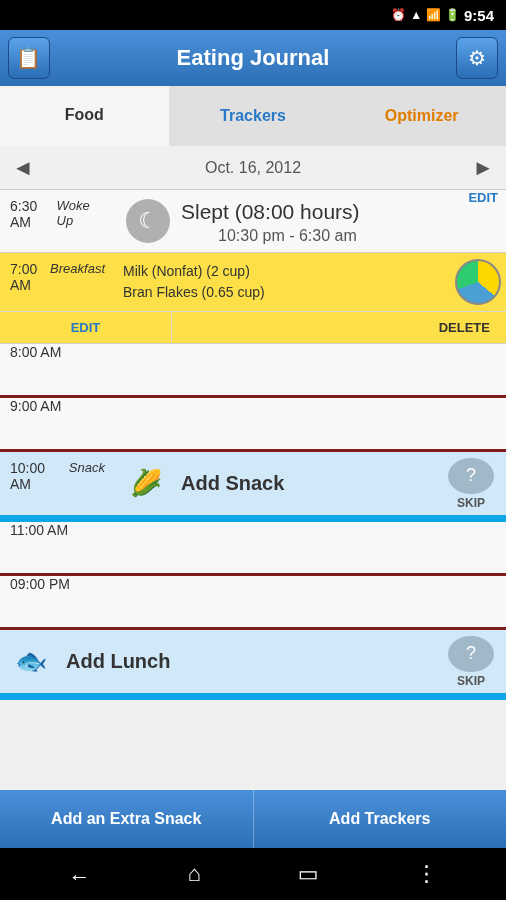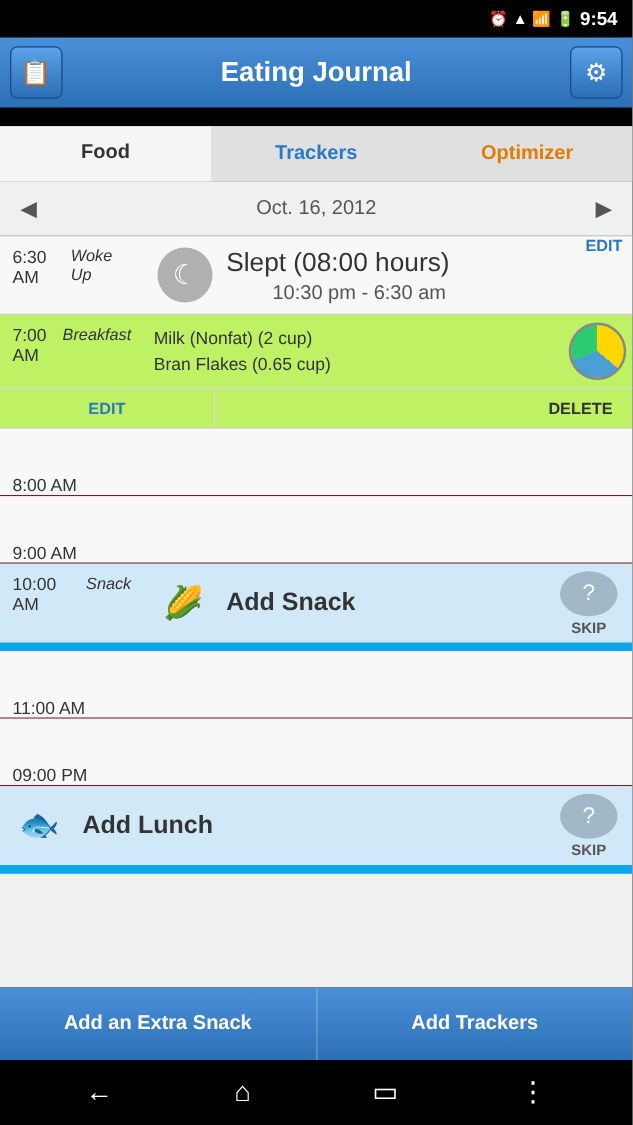--- a/index.html
+++ b/index.html
@@ -74,24 +74,23 @@
       display: flex;
       align-items: center;
       justify-content: center;
       color: white;
       font-size: 20px;
     }
 
     
     .tabs {
       background: #e0e0e0;
-      height: 44px;
+      height: 60px;
       display: flex;
       align-items: stretch;
-      margin-top: 15px;
     }
     .tab {
       flex: 1;
       display: flex;
       align-items: center;
       justify-content: center;
       font-size: 16px;
       font-weight: bold;
       cursor: pointer;
     }
@@ -204,21 +203,21 @@
     .sleep-edit {
       color: #2979c8;
       font-size: 13px;
       font-weight: bold;
       padding: 0 8px;
     }
 
     
     .breakfast-row {
       border-bottom: 1px solid #d0d0d0;
-      background: #bef264;
+      background: #fde047;
     }
     .breakfast-top {
       display: flex;
       min-height: 54px;
     }
     .breakfast-foods {
       flex: 1;
       padding: 8px;
       display: flex;
       flex-direction: column;
@@ -316,24 +315,24 @@
     }
     .skip-text {
       font-size: 12px;
       color: #555;
       font-weight: bold;
     }
 
     
     .empty-row {
       height: 54px;
-      border-bottom: 1px solid #7f1d1d;
+      border-bottom: 3px solid #7f1d1d;
       background: #f8f8f8;
       display: flex;
-      align-items: flex-end;
+      align-items: flex-start;
     }
     .empty-time {
       width: 115px;
       padding: 0 10px;
       font-size: 14px;
       color: #333;
     }
 
     
     .bottom-buttons {

